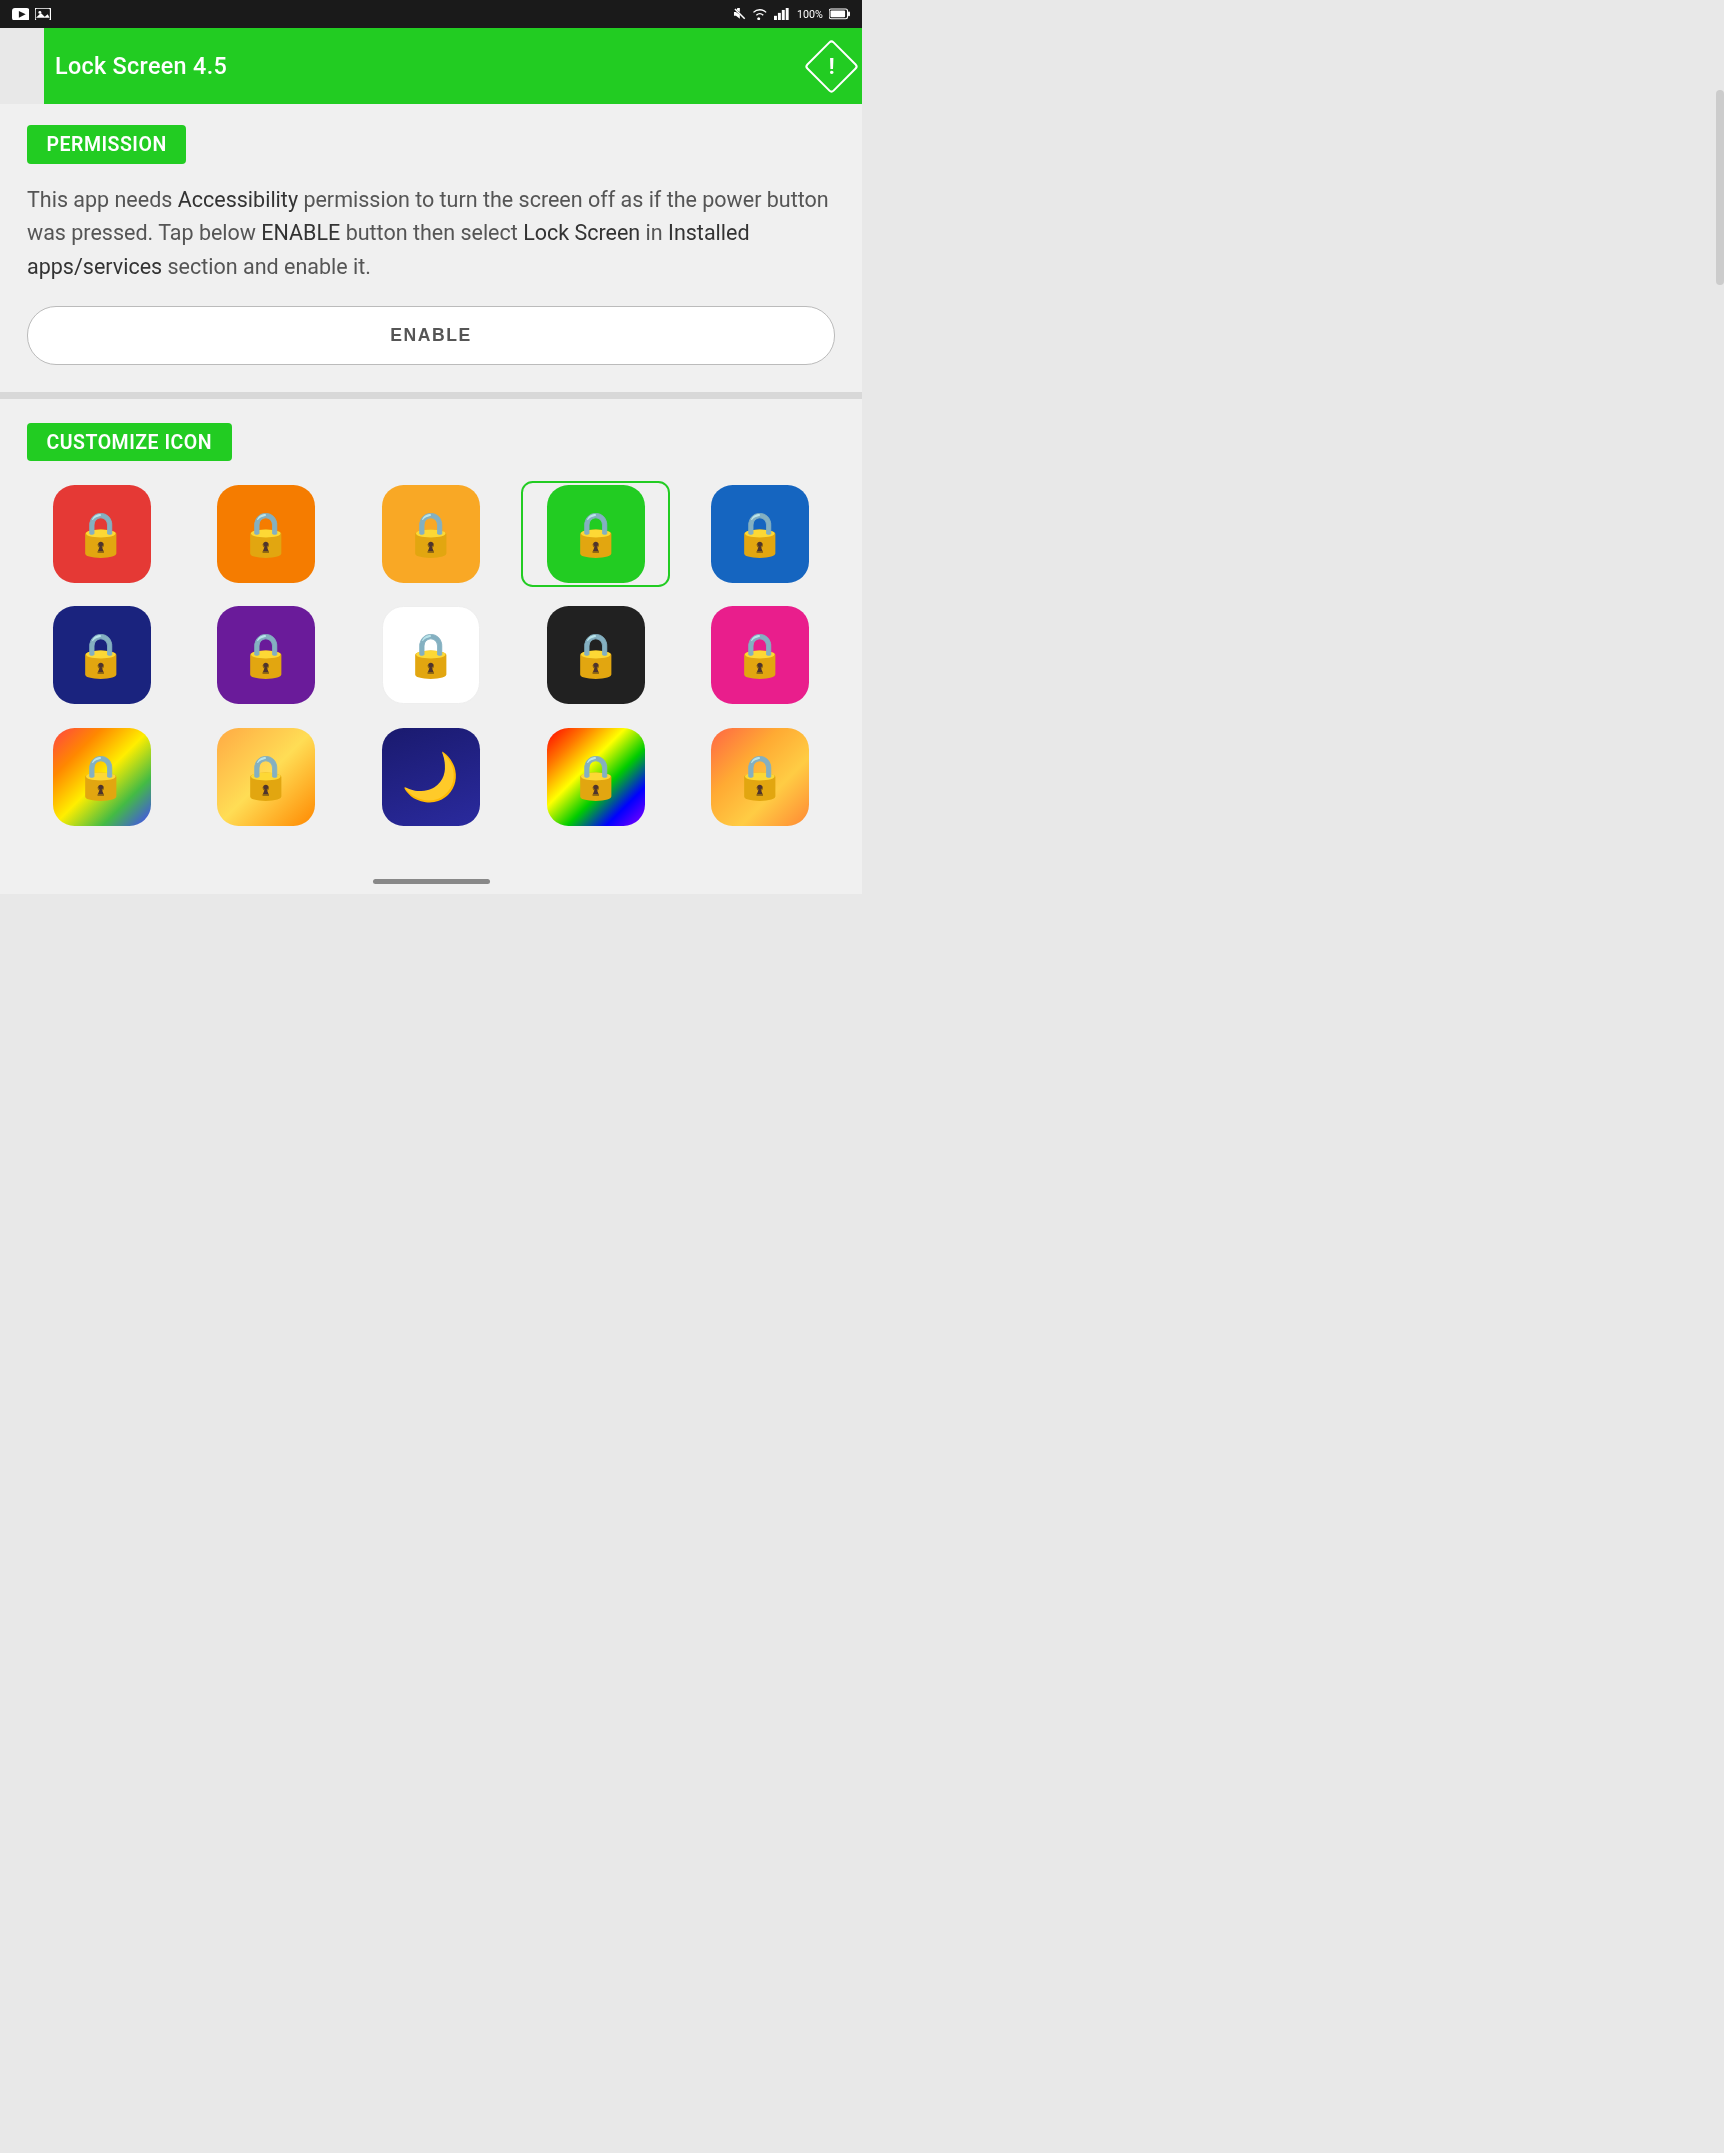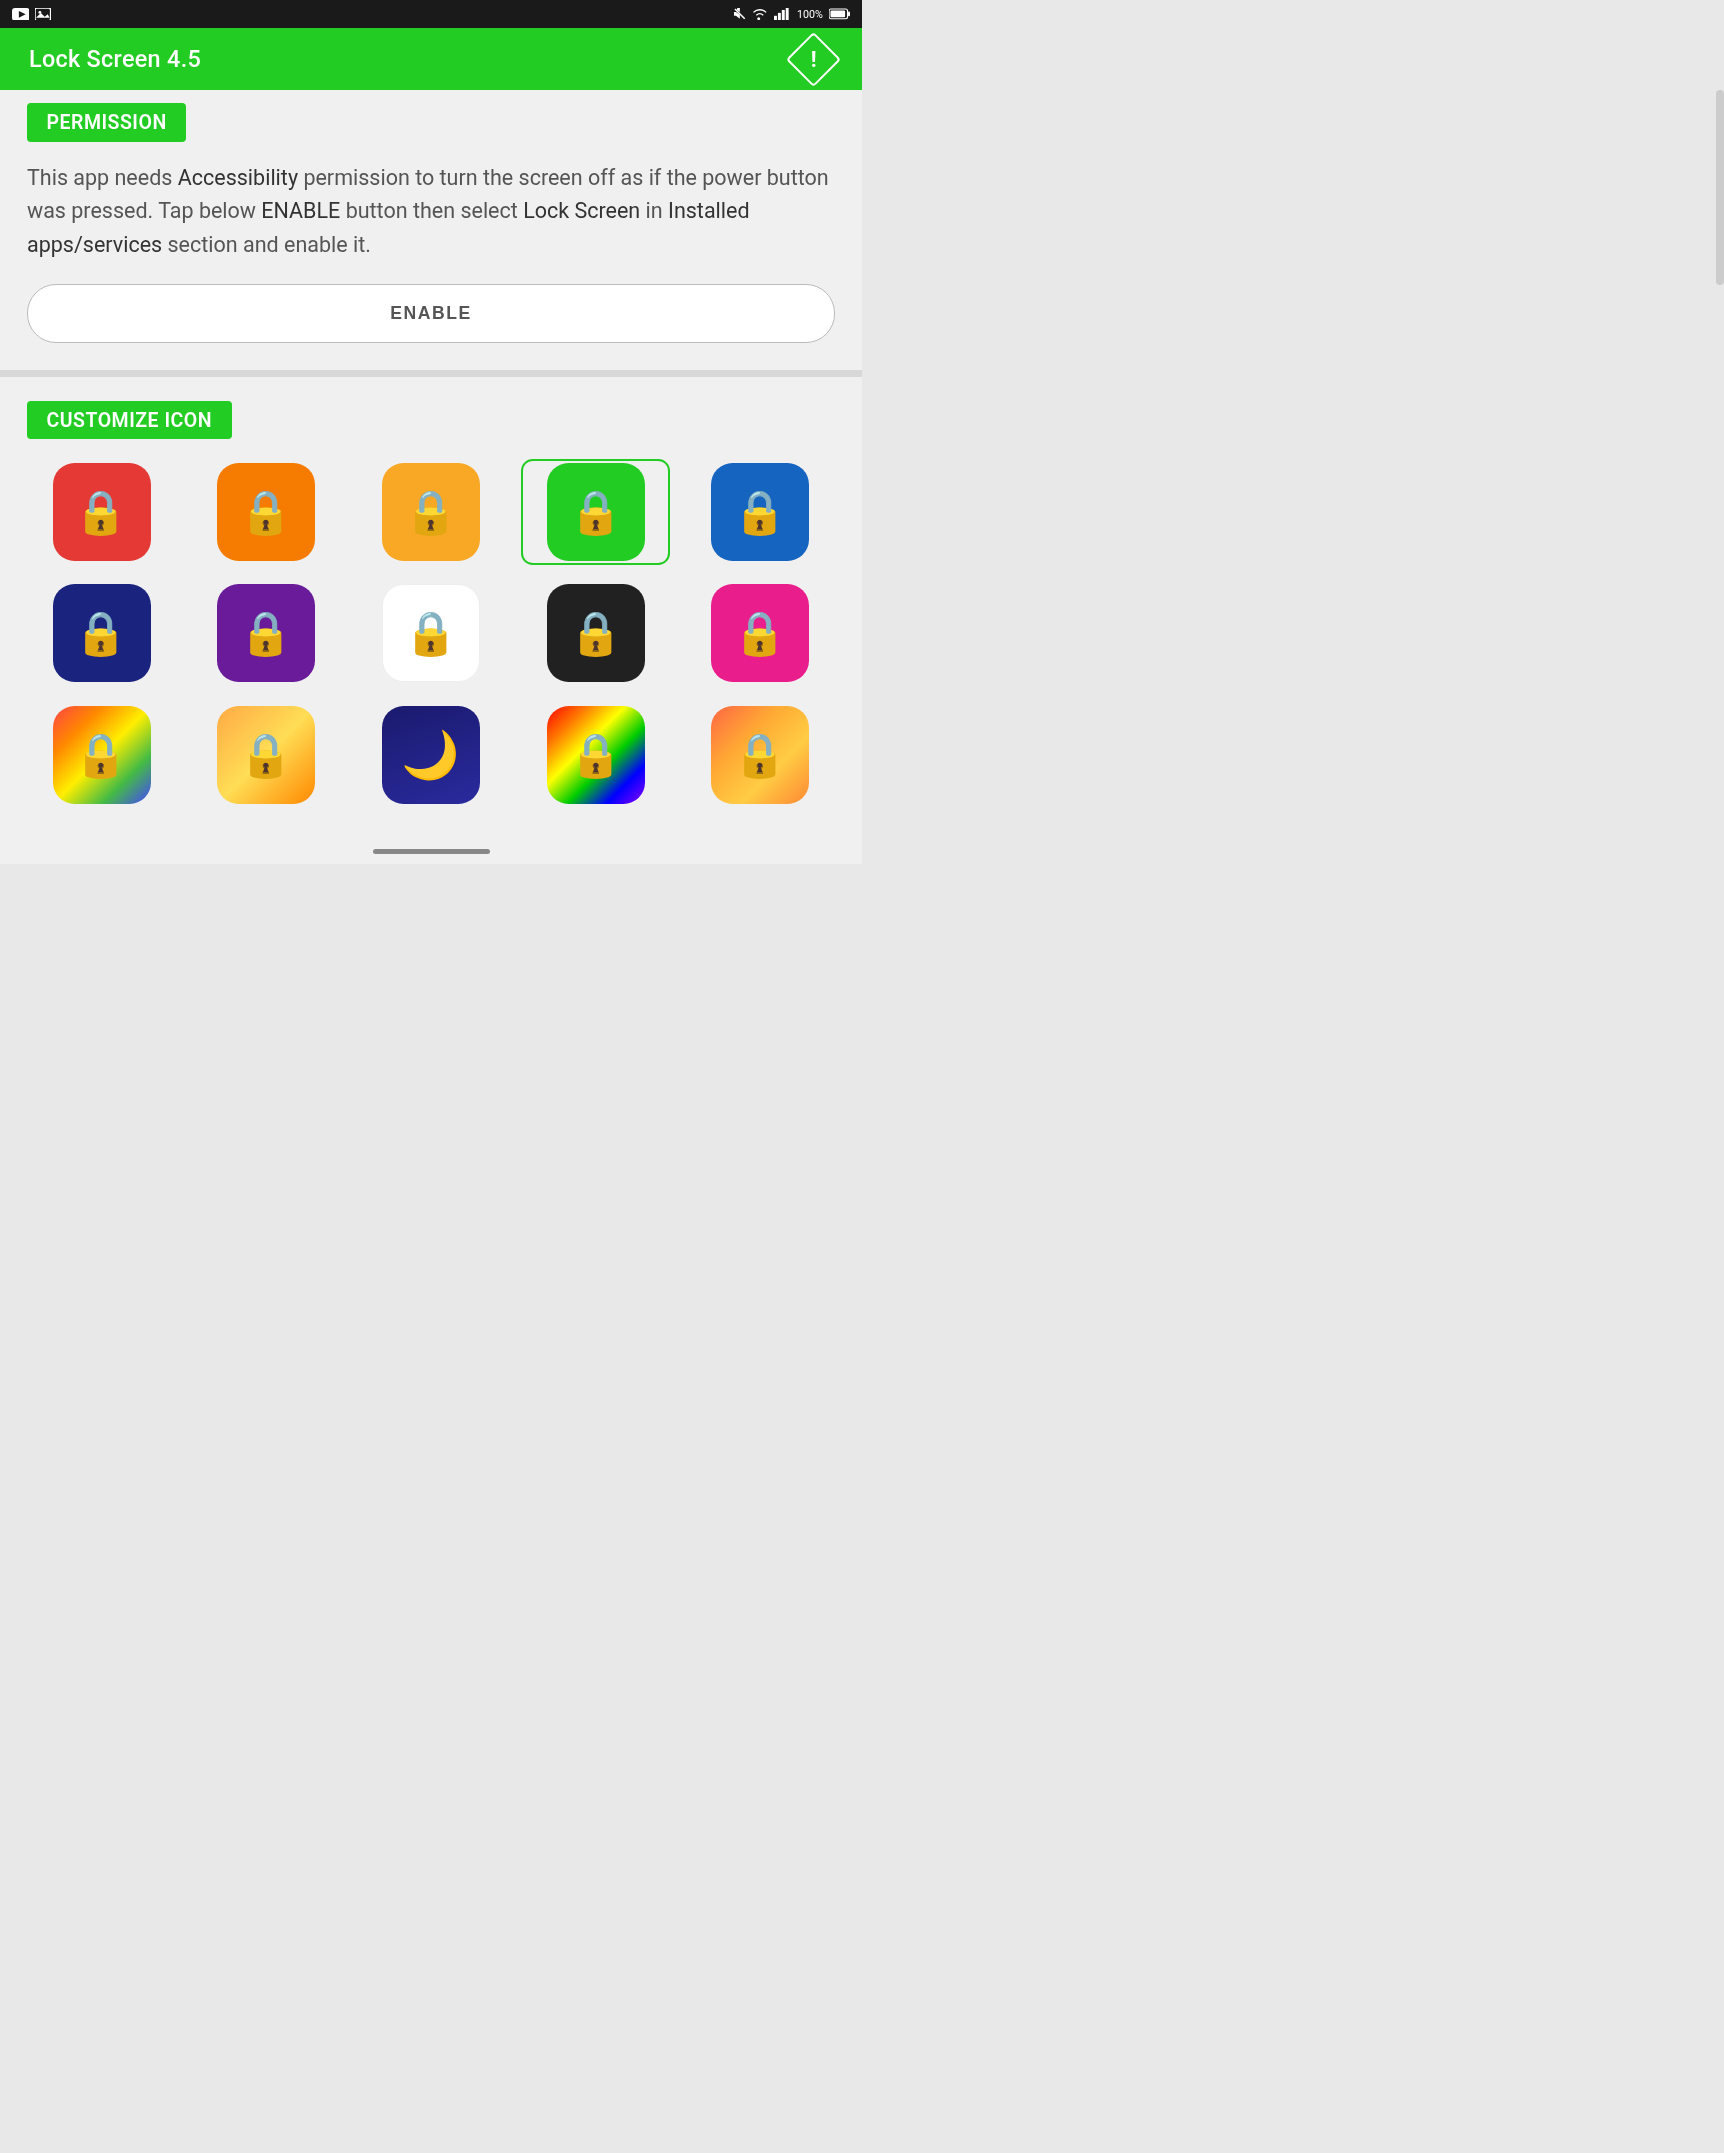--- a/index.html
+++ b/index.html
@@ -32,25 +32,26 @@
       display: flex;
       align-items: center;
       gap: 5.9px;
       font-size: 10.7px;
       color: white;
     }
 
     
     .app-bar {
       background: #22cc22;
-      height: 62px;
+      height: 76px;
       display: flex;
       align-items: center;
       justify-content: space-between;
-      padding: 0 29px;
+      padding: 0 11px;
+      margin-left: 44px;
     }
     .app-title {
       color: white;
       font-size: 23.4px;
       font-weight: 500;
       letter-spacing: 0.3px;
     }
     .warning-icon {
       width: 39px;
       height: 39px;
@@ -65,21 +66,21 @@
       transform: rotate(-45deg);
       color: white;
       font-size: 21.5px;
       font-weight: bold;
       line-height: 1;
     }
 
     
     .content {
       background: #f0f0f0;
-      padding: 13px 27px;
+      padding: 21px 27px;
     }
 
     
     .section-label {
       display: inline-block;
       background: #22cc22;
       color: white;
       font-size: 19.5px;
       font-weight: 600;
       letter-spacing: 0.5px;

